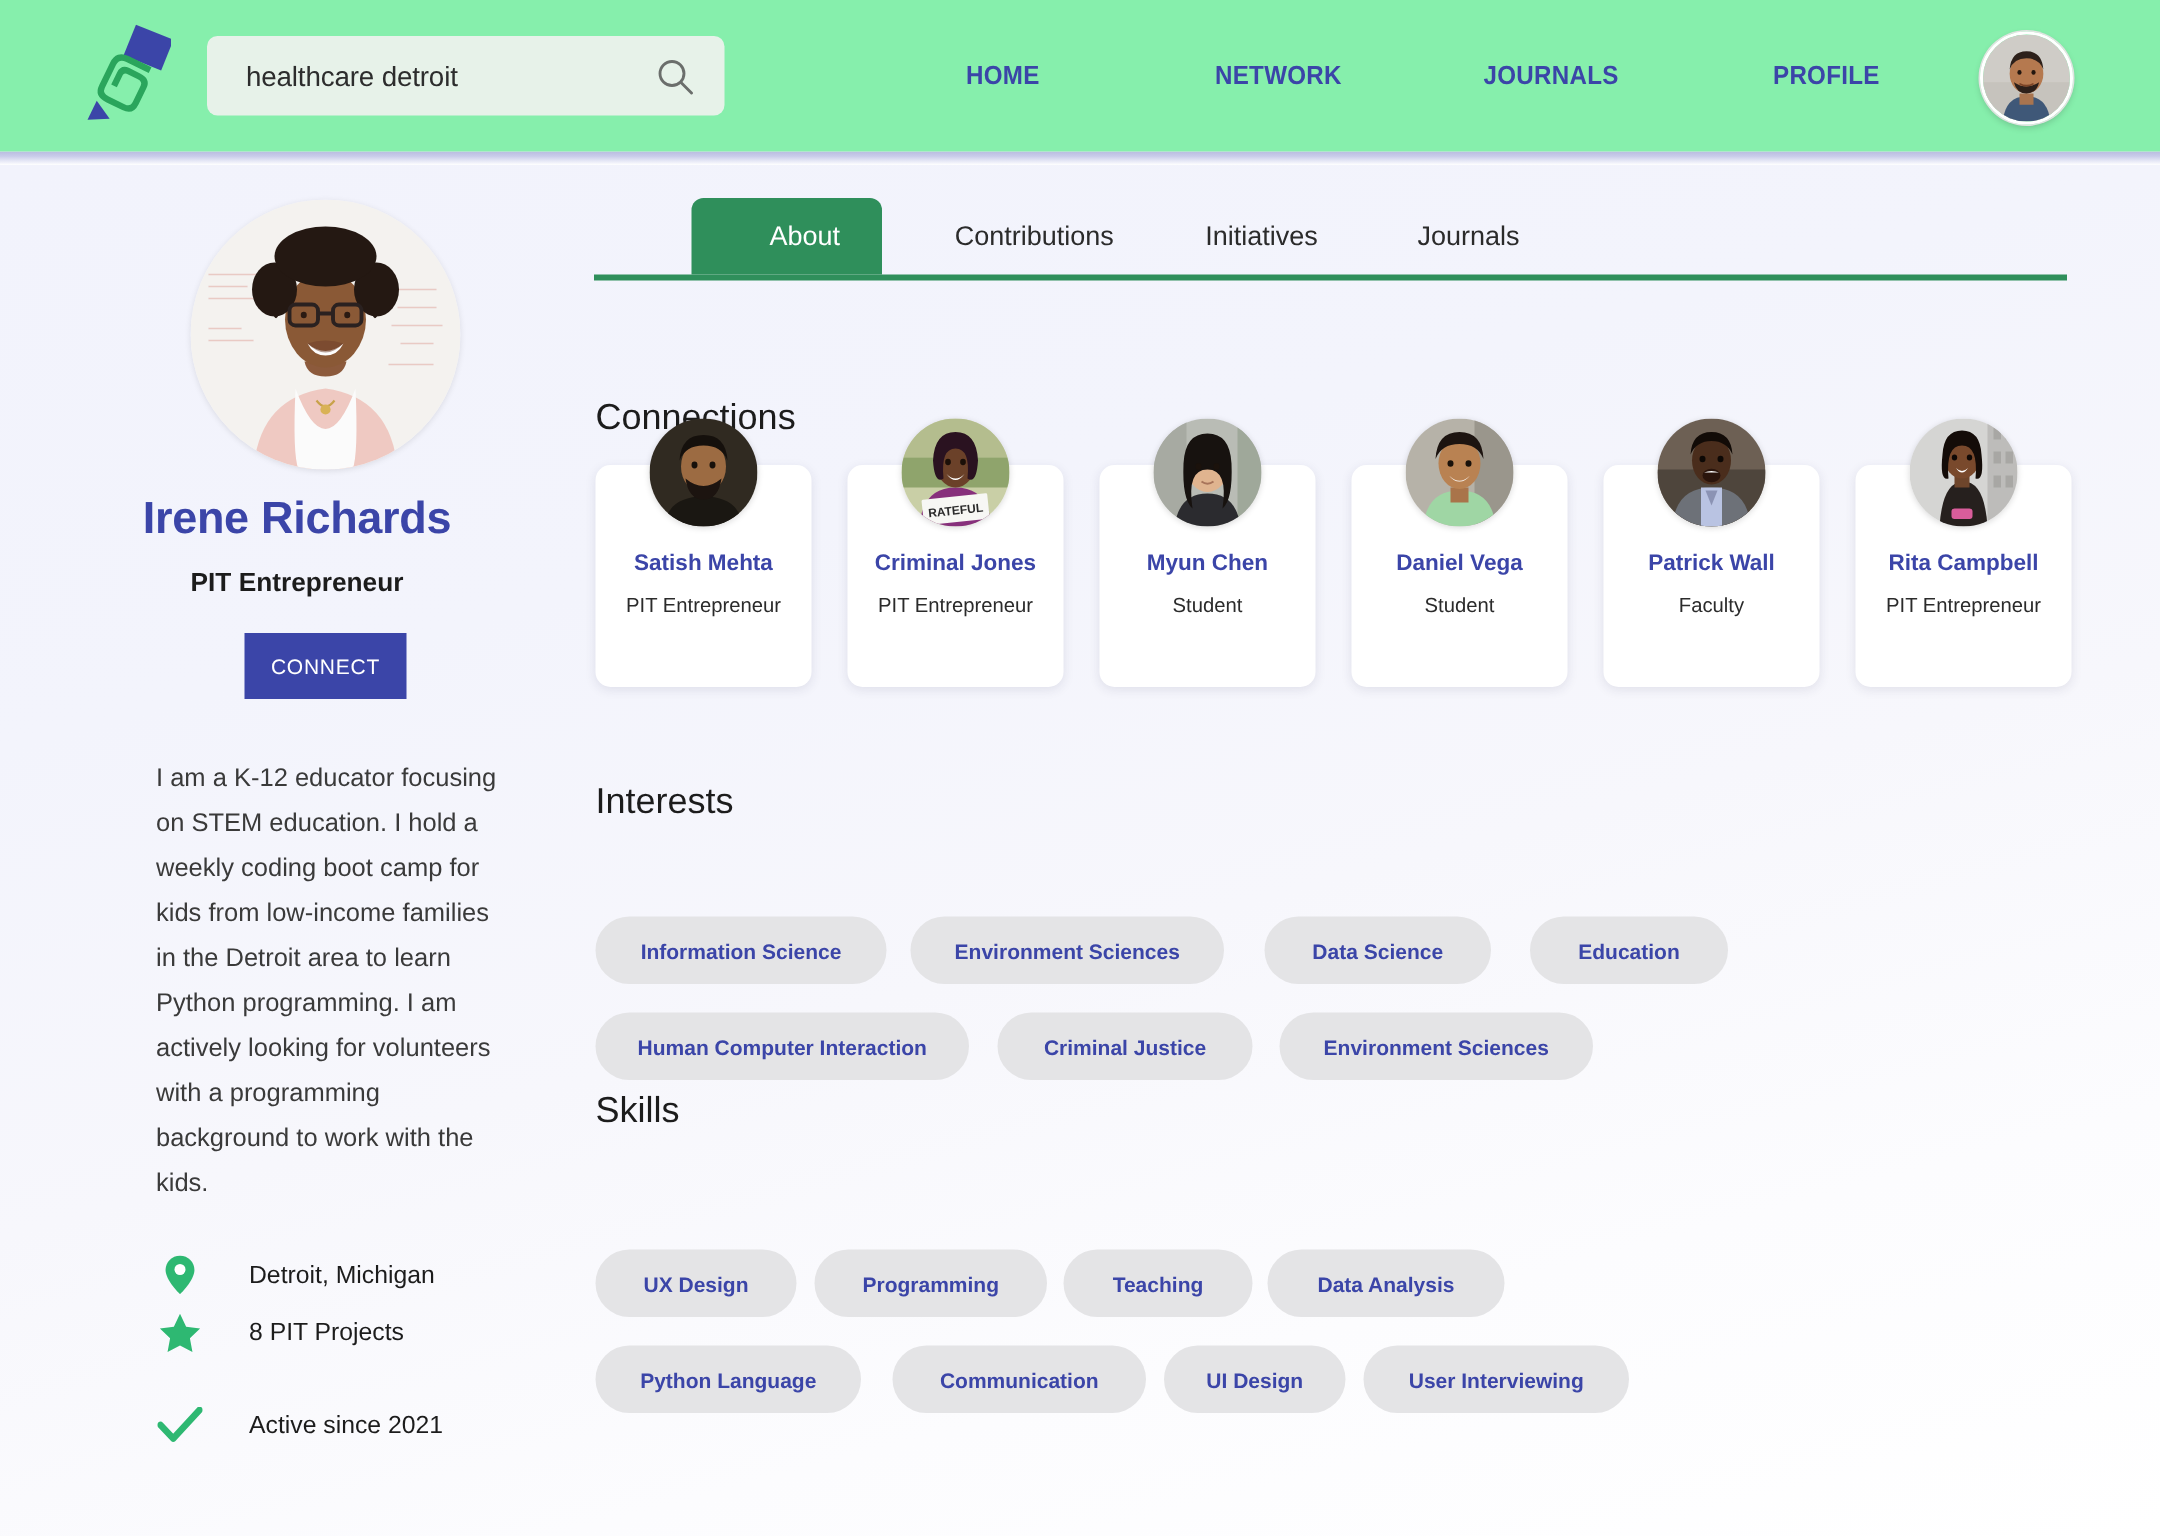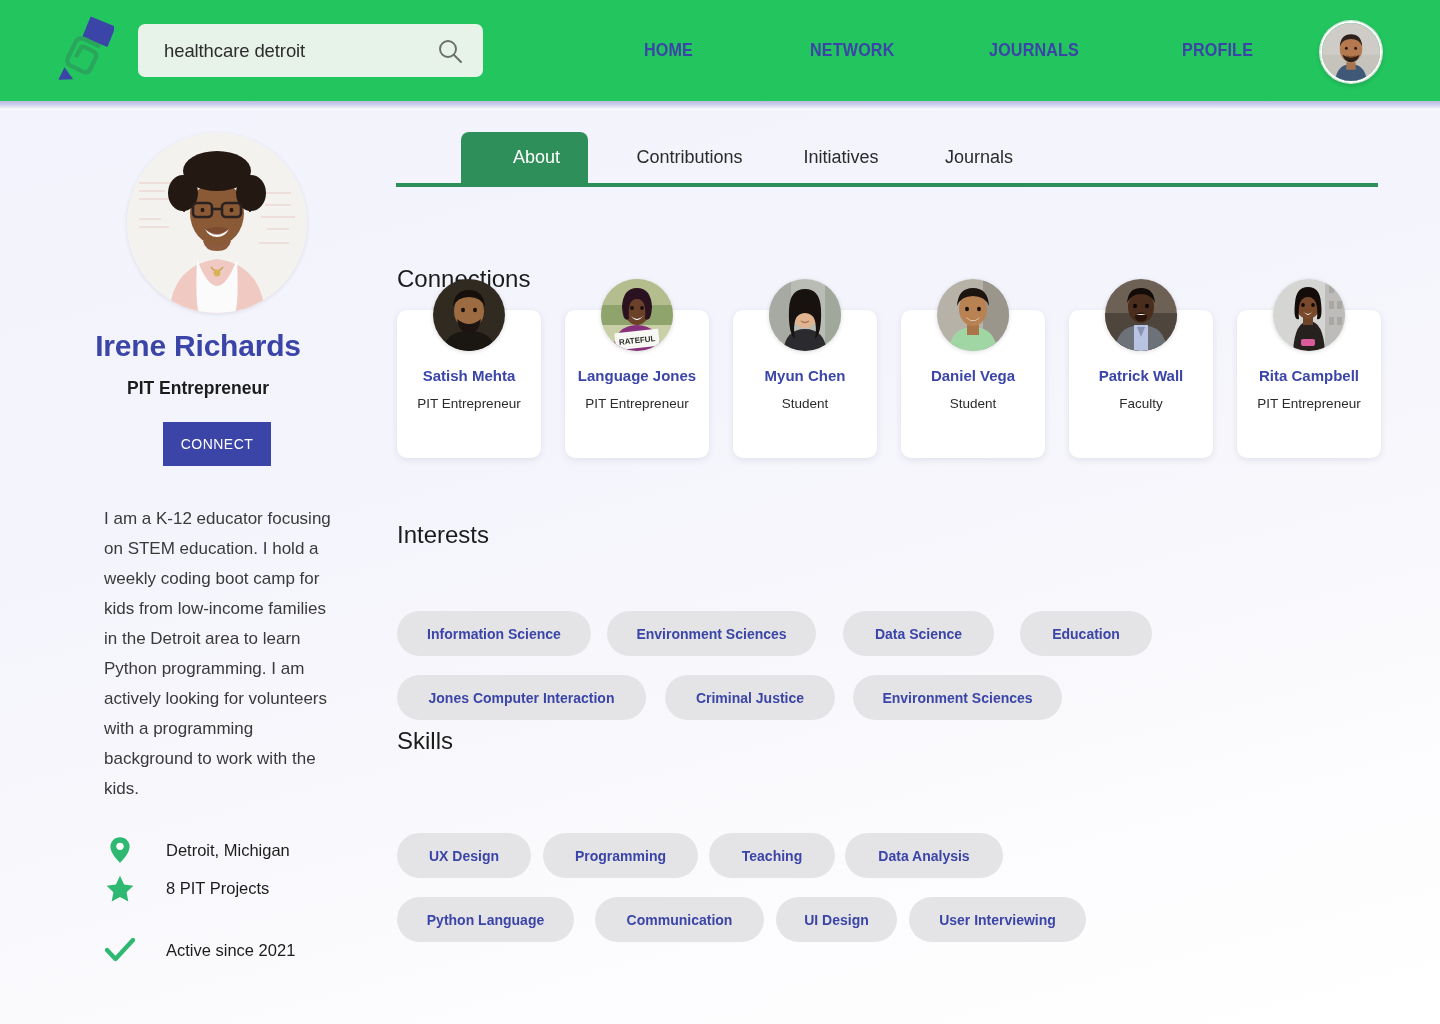--- a/index.html
+++ b/index.html
@@ -12,21 +12,21 @@
   #page {
     position:relative;
     width:1440px; height:1024px;
     background:#ffffff;
   }
 
   
   .header {
     position:absolute; top:0; left:0;
     width:1440px; height:101px;
-    background:#22c55e;
+    background:#86efac;
     z-index:20;
   }
   .header-shadow {
     position:absolute; top:101px; left:0;
     width:1440px; height:9px;
     background:linear-gradient(to bottom,#b9bce0 0%,#c9ccea 35%,#e6e8f6 70%,rgba(240,241,252,0) 100%);
     z-index:19;
   }
 
   .logo {
@@ -349,21 +349,21 @@
             <path d="M12 72 Q14 46 36 46 Q58 46 60 72 Z" fill="#87307c"></path>
             <ellipse cx="36" cy="30" rx="13" ry="16" fill="#6b4129"></ellipse>
             <path d="M21 28 Q22 9 36 9 Q50 9 51 28 Q50 44 44 40 Q46 20 36 20 Q26 20 28 40 Q22 44 21 28 Z" fill="#2a1220"></path>
             <ellipse cx="31" cy="29" rx="1.9" ry="2.1" fill="#1b0f08"></ellipse>
             <ellipse cx="41" cy="29" rx="1.9" ry="2.1" fill="#1b0f08"></ellipse>
             <path d="M30 37 Q36 43 42 37 Q39 41 36 41 Q33 41 30 37 Z" fill="#fff"></path>
             <rect x="14" y="52" width="44" height="17" rx="1" fill="#f7f7f4" transform="rotate(-6 36 60)"></rect>
             <text x="36" y="64" font-size="8" font-weight="bold" text-anchor="middle" fill="#2b2b2b" font-family="Liberation Sans, sans-serif" transform="rotate(-6 36 60)">RATEFUL</text>
           </svg>
         </div>
-        <div class="conn-name">Language Jones</div>
+        <div class="conn-name">Criminal Jones</div>
         <div class="conn-role">PIT Entrepreneur</div>
       </div>
 
       <div class="conn-card" style="left:337px;">
         <div class="conn-avatar">
           <svg class="ph" viewBox="0 0 72 72" preserveAspectRatio="xMidYMid slice">
             <rect width="72" height="72" fill="#b9bcb5"></rect>
             <rect x="0" y="0" width="22" height="72" fill="#a7aaa2"></rect>
             <rect x="56" y="0" width="16" height="72" fill="#9fa89a"></rect>
             <path d="M14 72 Q17 50 36 50 Q55 50 58 72 Z" fill="#2b2b2f"></path>
@@ -442,21 +442,21 @@
         <div class="conn-name">Rita Campbell</div>
         <div class="conn-role">PIT Entrepreneur</div>
       </div>
 
       <div class="section-title st-interests">Interests</div>
 
       <div class="chip" style="left:1px;   top:457px; width:194px;">Information Science</div>
       <div class="chip" style="left:211px; top:457px; width:209px;">Environment Sciences</div>
       <div class="chip" style="left:447px; top:457px; width:151px;">Data Science</div>
       <div class="chip" style="left:624px; top:457px; width:132px;">Education</div>
-      <div class="chip" style="left:1px;   top:521px; width:249px;">Jones Computer Interaction</div>
+      <div class="chip" style="left:1px;   top:521px; width:249px;">Human Computer Interaction</div>
       <div class="chip" style="left:269px; top:521px; width:170px;">Criminal Justice</div>
       <div class="chip" style="left:457px; top:521px; width:209px;">Environment Sciences</div>
 
       <div class="section-title st-skills">Skills</div>
 
       <div class="chip" style="left:1px;   top:679px; width:134px;">UX Design</div>
       <div class="chip" style="left:147px; top:679px; width:155px;">Programming</div>
       <div class="chip" style="left:313px; top:679px; width:126px;">Teaching</div>
       <div class="chip" style="left:449px; top:679px; width:158px;">Data Analysis</div>
       <div class="chip" style="left:1px;   top:743px; width:177px;">Python Language</div>

